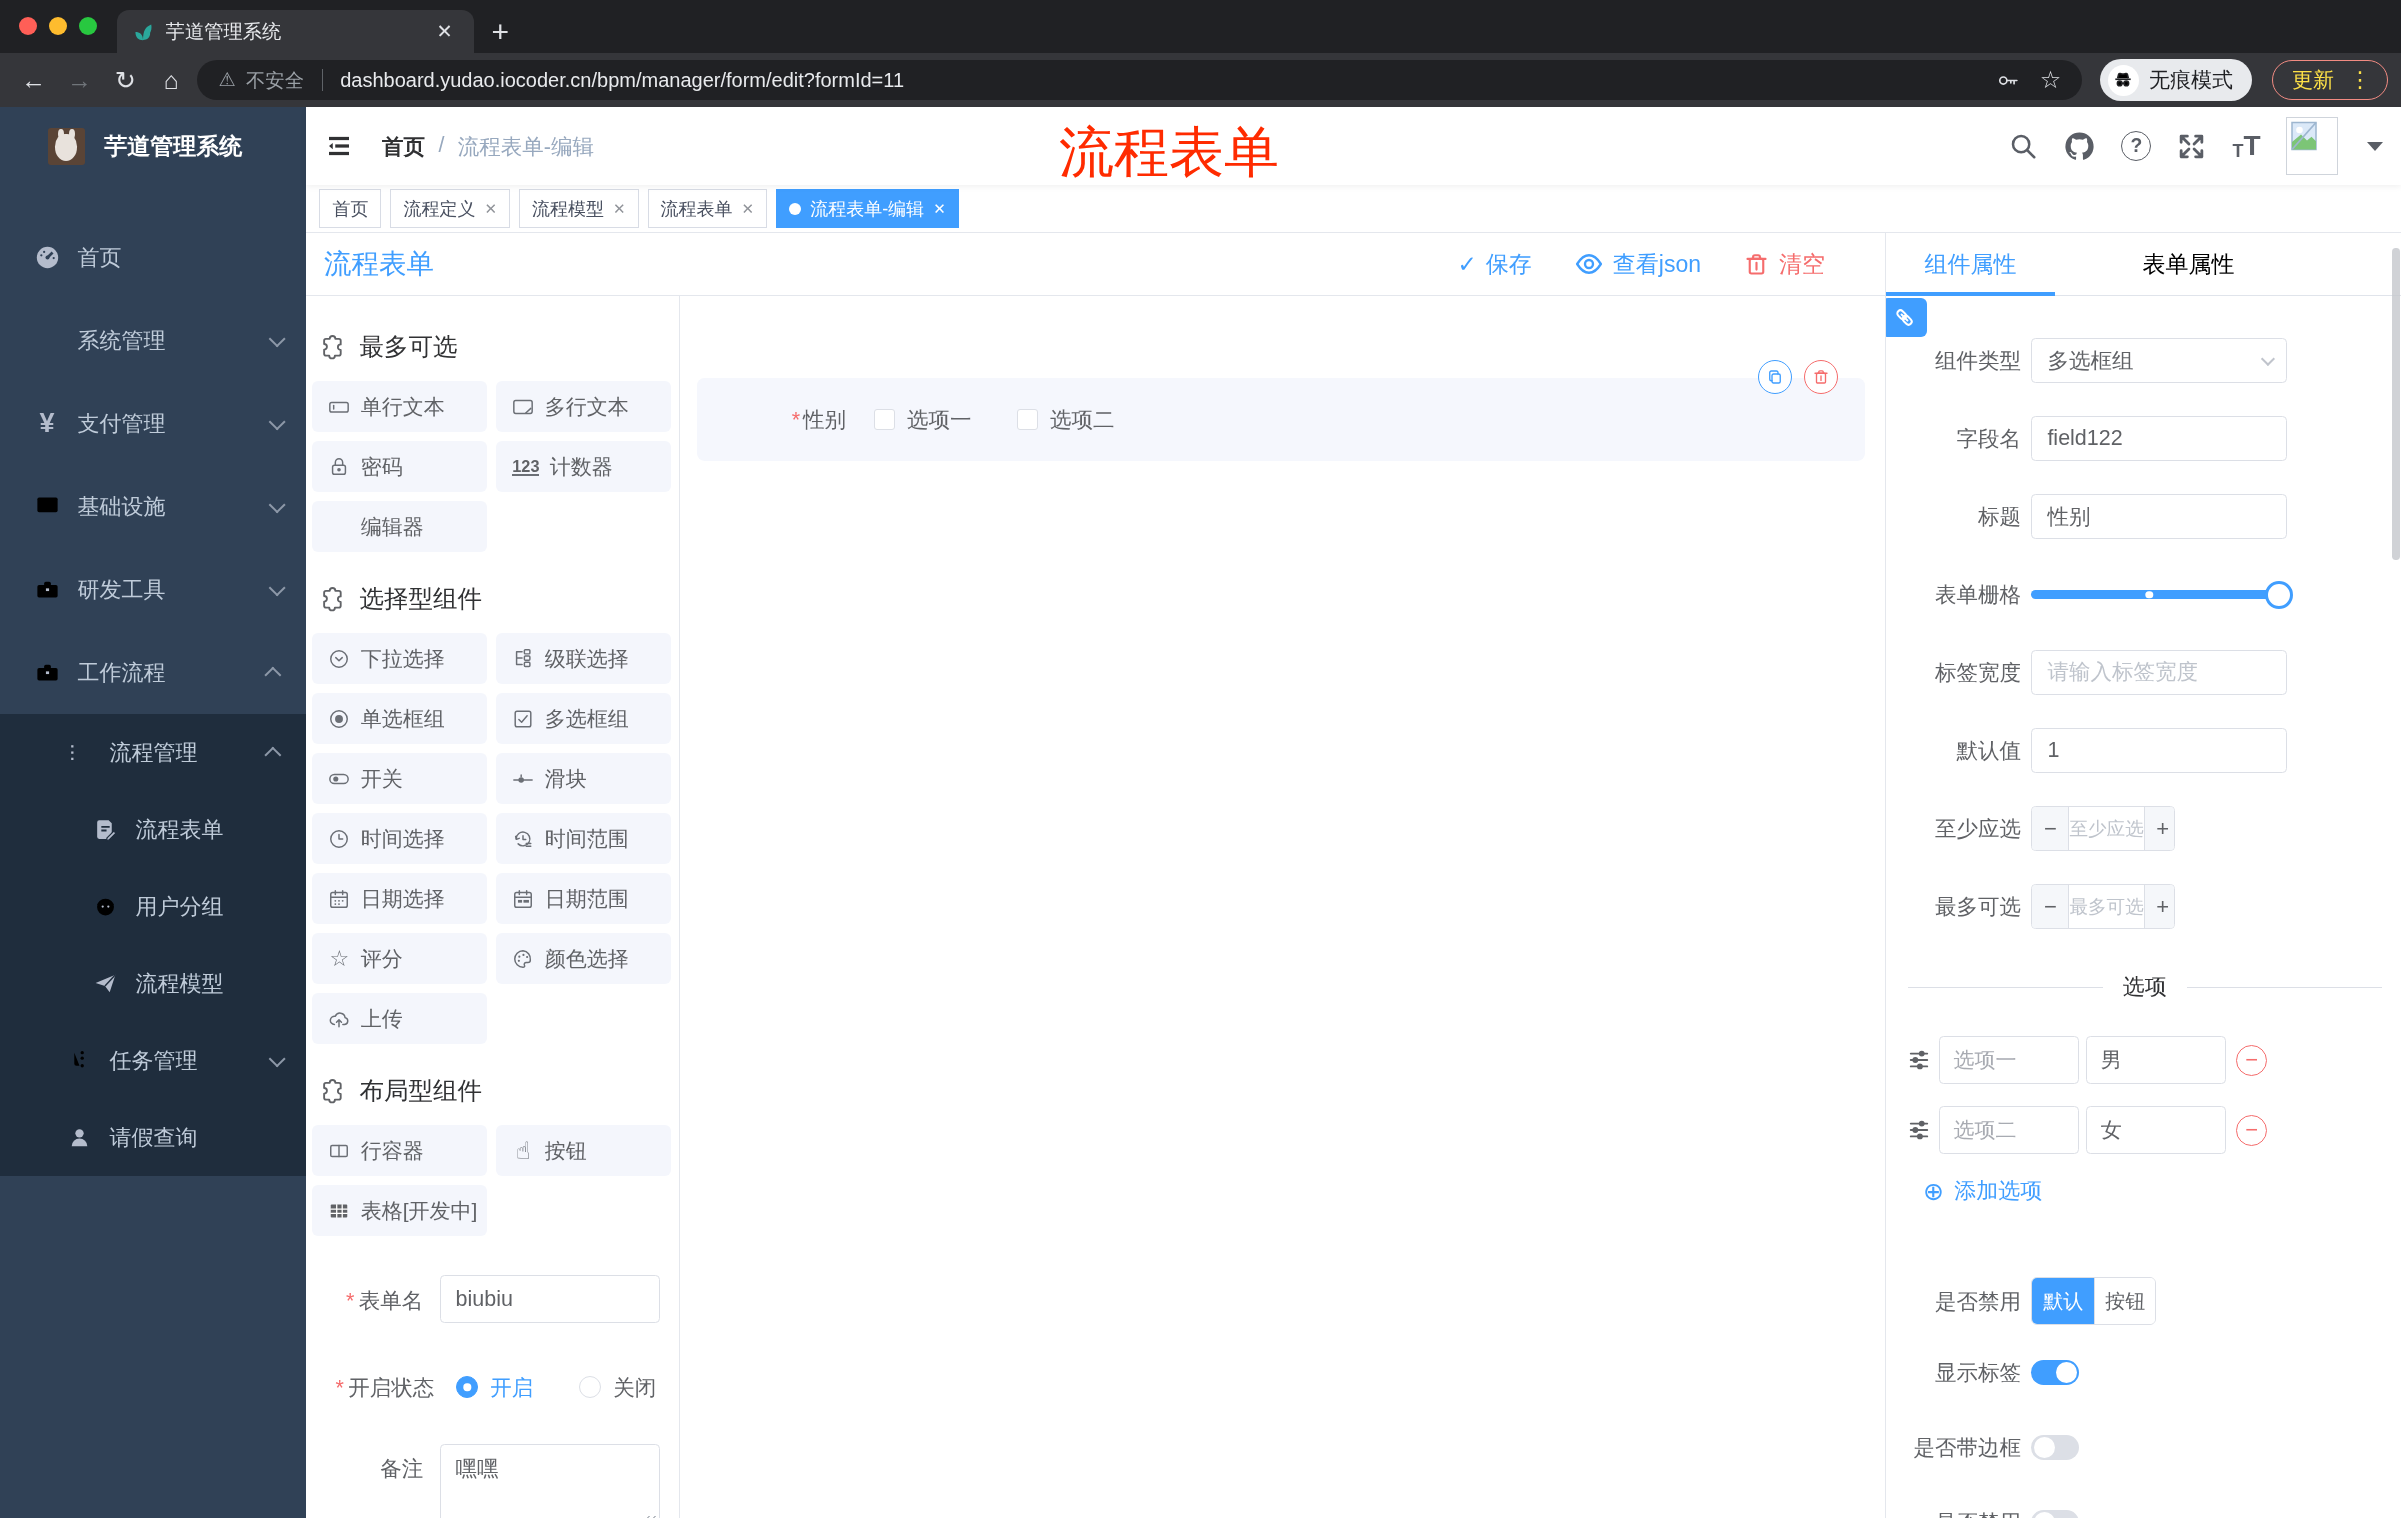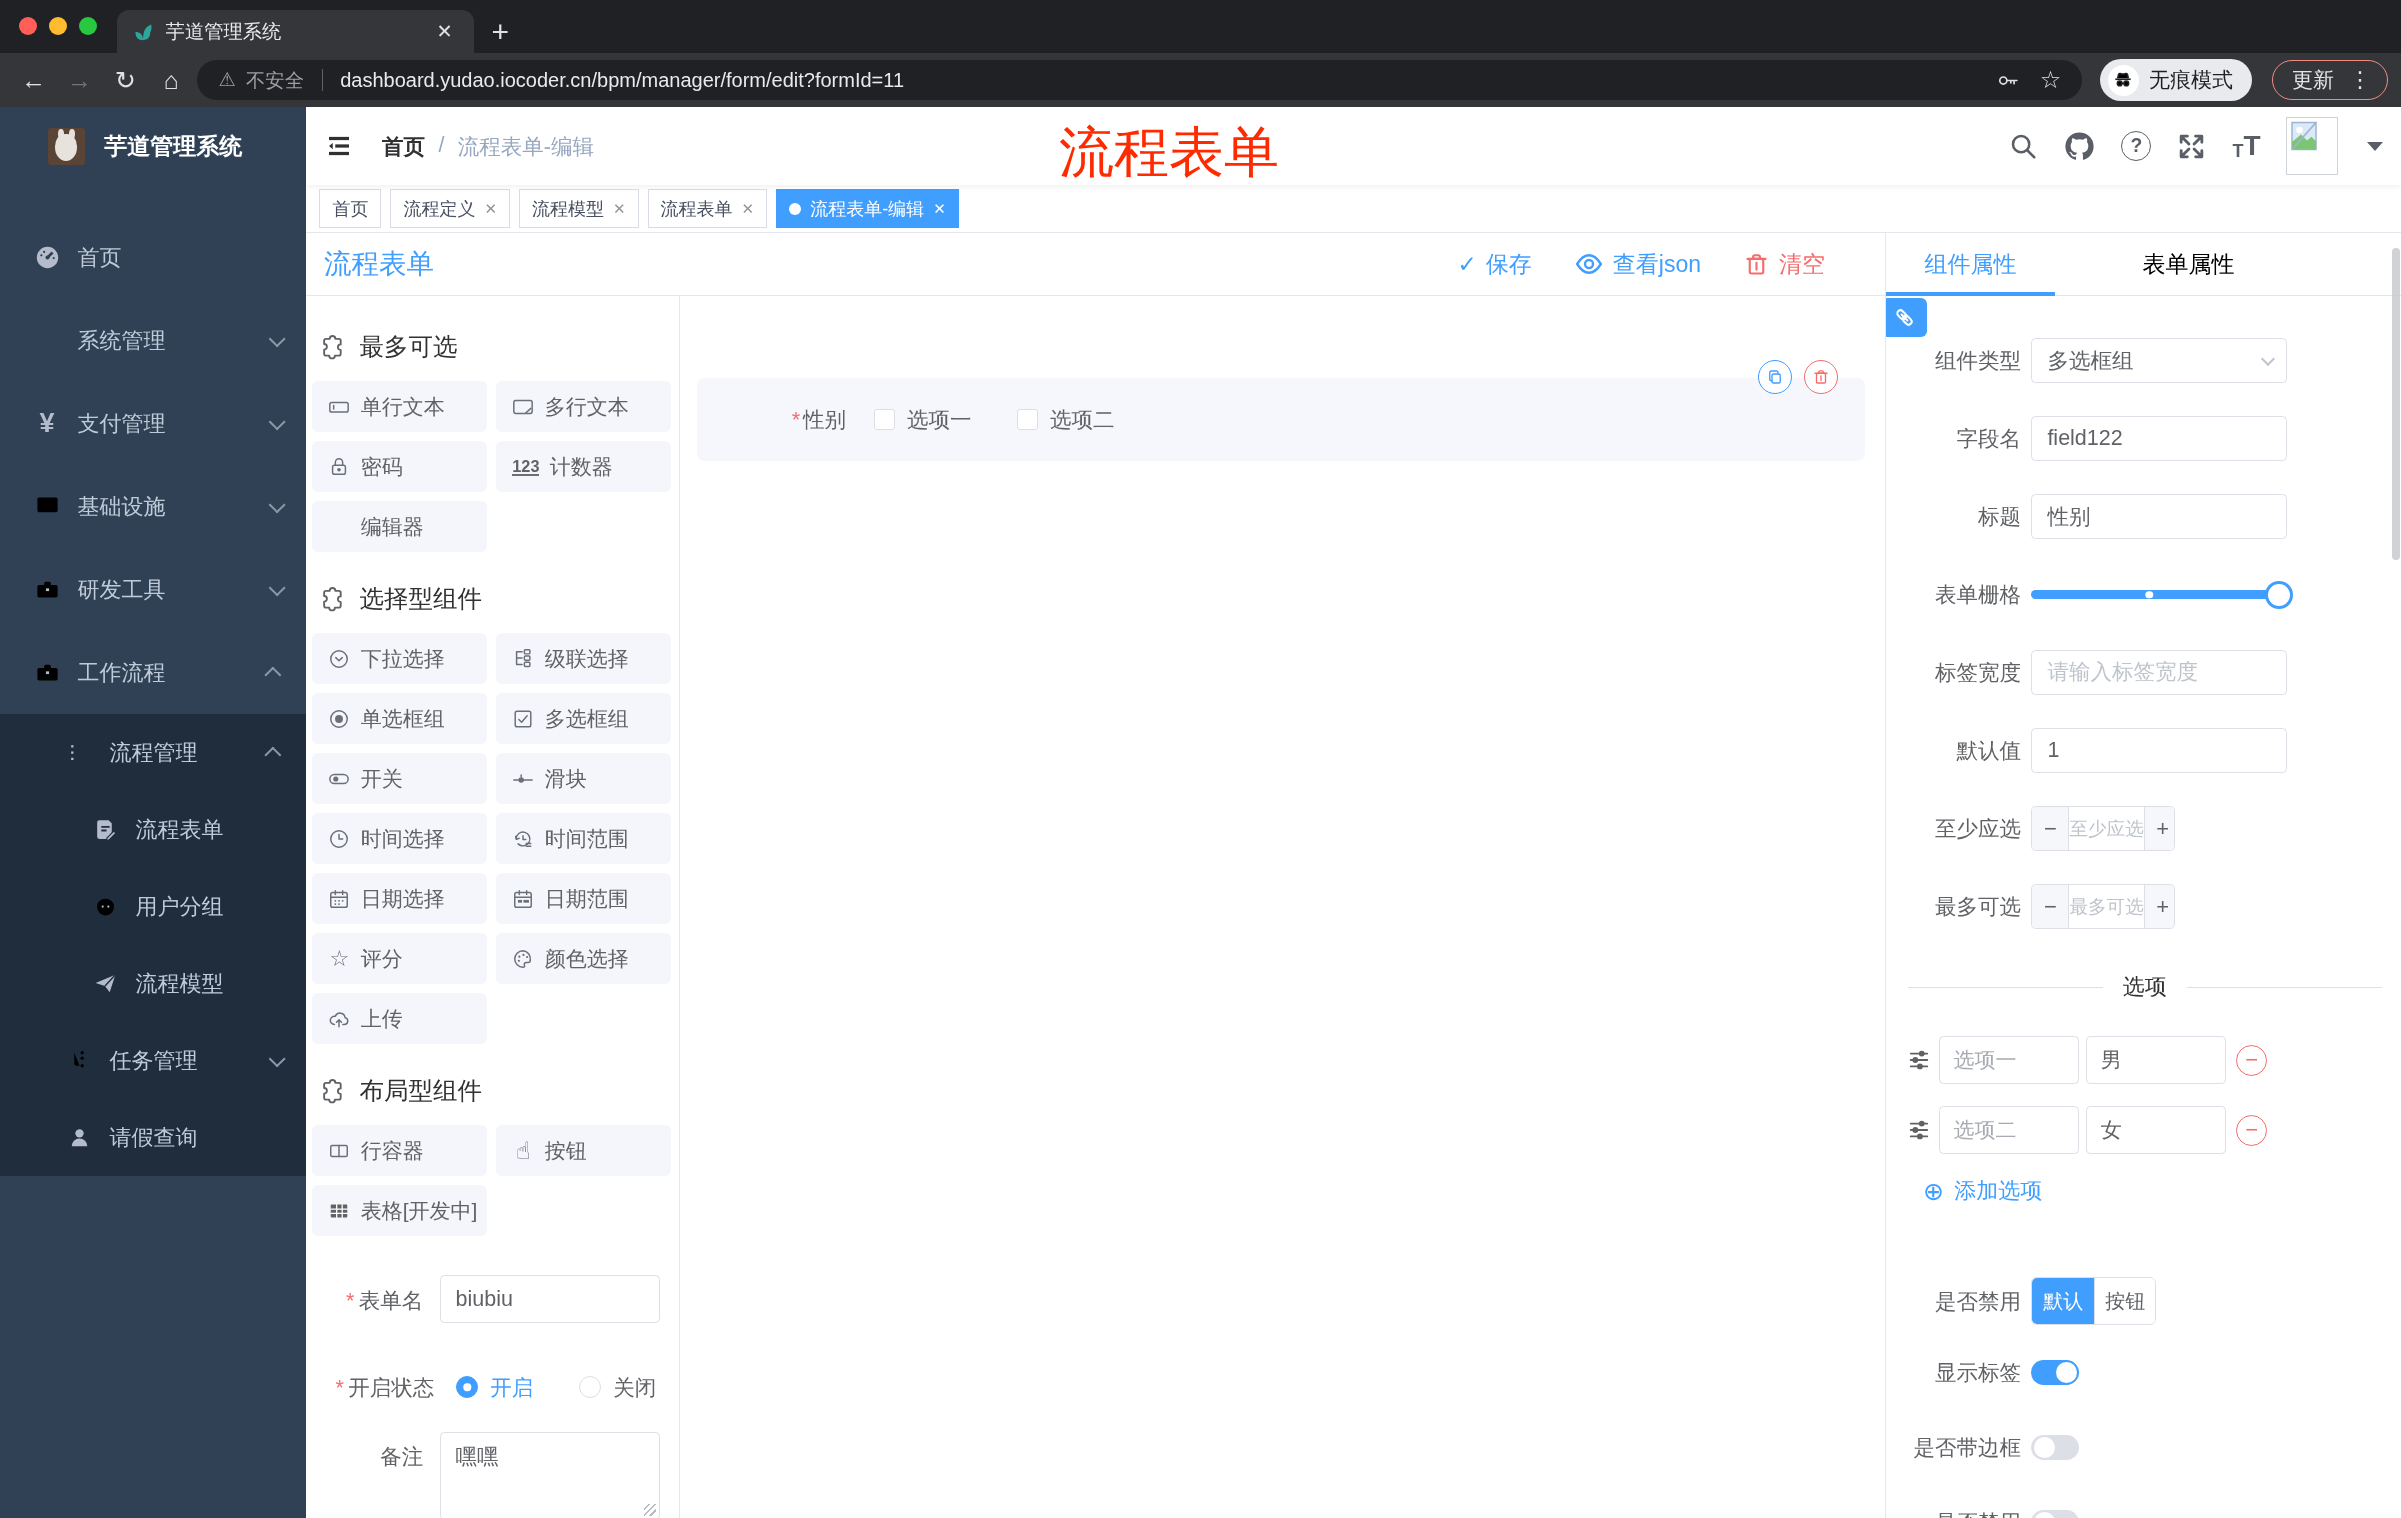--- a/index.html
+++ b/index.html
@@ -27,21 +27,21 @@
   .urlpill .warn { color:#9aa0a6; font-size:19.3px; }
   .urlpill .nsec { color:#9aa0a6; font-size:19.3px; }
   .urlpill .sep { width:0.7px; height:22px; background:#5f6368; margin:0 7.4px; }
   .urlpill .url { flex:1; white-space:nowrap; overflow:hidden; }
   .urlpill .ico { color:#dfe1e5; }
   .incog { height:42px; background:#e8eaed; border-radius:21px; display:flex; align-items:center;
     gap:10.4px; padding:0 19.3px 0 7.4px; color:#202124; font-size:21px; margin-left:12px; }
   .incog .face { width:31px; height:31px; background:#fff; border-radius:50%; display:flex; align-items:center; justify-content:center; color:#202124; }
   .incog .face svg { stroke:#202124; stroke-width:1.8; }
   .updatepill { height:40px; border:1.5px solid #f28b82; border-radius:20px; display:flex; align-items:center;
-    gap:15px; padding:0 15px 0 19.3px; color:#e5e5e5; font-size:21px; margin-left:13.4px; }
+    gap:15px; padding:0 15px 0 19.3px; color:#fde047; font-size:21px; margin-left:13.4px; }
   .updatepill .dots { font-size:22px; letter-spacing:0.7px; }
 
   
   .app { display:flex; height:1411px; background:#f0f2f5; position:relative; }
 
   
   .sidebar { width:306px; background:#304156; color:#bfcbd9; flex-shrink:0; overflow:hidden; }
   .logo { display:flex; align-items:center; gap:19.3px; padding:21px 0 21px 48px; }
   .logo .rabbit { width:37px; height:37px; border-radius:3px; overflow:hidden; position:relative; background:#5a4436; }
   .logo .rabbit i { position:absolute; left:7.4px; top:6px; width:22px; height:27px; background:#e8e2dc; border-radius:45% 45% 50% 50%; }
@@ -744,21 +744,21 @@
 
         <div class="meta">
           <div class="mrow">
             <div class="mlabel">
               <span class="req glyph">*</span><span>表单名</span>
             </div>
             <div class="ctl">
               <input class="tinput" value="biubiu" style="">
             </div>
           </div>
-          <div class="mrow" style="margin-bottom:30px;">
+          <div class="mrow" style="margin-bottom:42px;">
             <div class="mlabel" style="width:106px">
               <span class="req glyph">*</span><span>开启状态</span>
             </div>
             <div class="radio-group">
               <span class="radio sel">
                 <span class="rdot"></span>
                 <span class="rlbl">开启</span>
               </span>
               <span class="radio">
                 <span class="rdot"></span>

